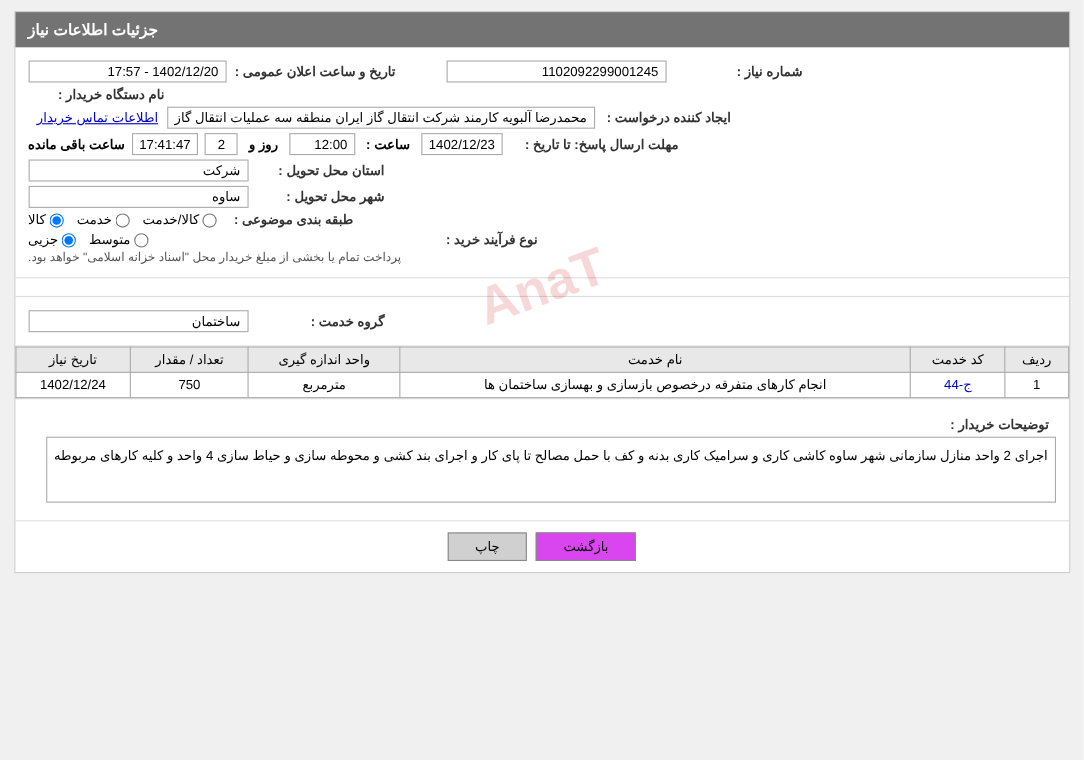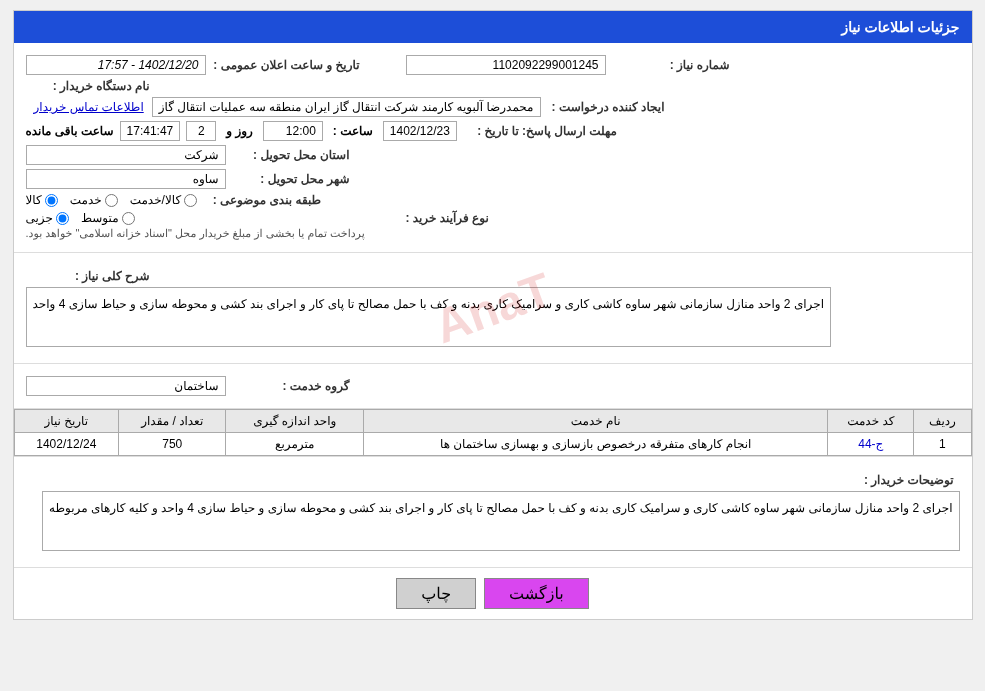--- a/index.html
+++ b/index.html
@@ -12,23 +12,23 @@
       justify-content: center;
       align-items: flex-start;
       padding: 10px;
     }
     .container {
       width: 960px;
       background: #fff;
       border: 1px solid #ccc;
     }
     .header {
-      background: #1d4ed8;
+      background: #737373;
       color: #fff;
-      text-align: right;
+      text-align: left;
       padding: 8px 12px;
       font-size: 14px;
       font-weight: bold;
     }
     .section {
       padding: 8px 12px;
       border-bottom: 1px solid #ddd;
     }
     .row {
       display: flex;
@@ -113,21 +113,21 @@
     .button-row {
       display: flex;
       justify-content: center;
       gap: 8px;
       padding: 10px;
     }
     .btn {
       padding: 5px 24px;
       border: 1px solid #888;
       cursor: pointer;
-      font-size: 16px;
+      font-size: 12px;
       font-family: Tahoma, Arial, sans-serif;
     }
     .btn-print {
       background: #d0d0d0;
       color: #000;
     }
     .btn-back {
       background: #d946ef;
       color: #000;
     }
@@ -159,21 +159,21 @@
     <span>جزئیات اطلاعات نیاز</span>
   </div>
 
   <div class="section">
 
     <div class="row" style="justify-content: flex-end;">
       <span class="label">شماره نیاز :</span>
       <span class="value-box medium">1102092299001245</span>
       <span style="width: 40px;"></span>
       <span class="label" style="min-width:160px;">تاریخ و ساعت اعلان عمومی :</span>
-      <span class="value-box" style="min-width:180px;font-style:italic;">1402/12/20 - 17:57</span>
+      <span class="value-box" style="min-width:180px;">1402/12/20 - 17:57</span>
     </div>
 
     <div class="row" style="justify-content: flex-end;">
       <span class="label">نام دستگاه خریدار :</span>
     </div>
 
     <div class="row" style="justify-content: flex-end;">
       <span class="label">ایجاد کننده درخواست :</span>
       <span class="value-box" style="min-width:320px;">محمدرضا آلبویه کارمند شرکت انتقال گاز ایران منطقه سه عملیات انتقال گاز</span>
       <span class="link-text" style="margin: 0 8px;">اطلاعات تماس خریدار</span>
@@ -230,24 +230,20 @@
             <input type="radio" name="farayand" checked="" style="">
             <span>جزیی</span>
           </div>
         </div>
         <div style="color: #555; font-size: 11px; margin-top: 2px; text-align: right; max-width: 500px;">پرداخت تمام یا بخشی از مبلغ خریدار محل "اسناد خزانه اسلامی" خواهد بود.</div>
       </div>
     </div>
   </div>
 
   <div class="section watermark-area">
-    <div class="row" style="justify-content: flex-end; align-items: flex-start;">
-      <span class="label" style="padding-top: 4px;">شرح کلی نیاز :</span>
-      <div class="description-box" style="min-width: 700px;">اجرای 2 واحد منازل سازمانی شهر ساوه  کاشی کاری و سرامیک کاری بدنه و کف با حمل مصالح تا پای کار و اجرای بند کشی و محوطه سازی و حیاط سازی 4 واحد</div>
-    </div>
     <div class="watermark">AnaT</div>
   </div>
 
 
   <div class="section">
     <div class="row" style="justify-content: flex-end;">
       <span class="label">گروه خدمت :</span>
       <span class="value-box medium">ساختمان</span>
     </div>
   </div>

